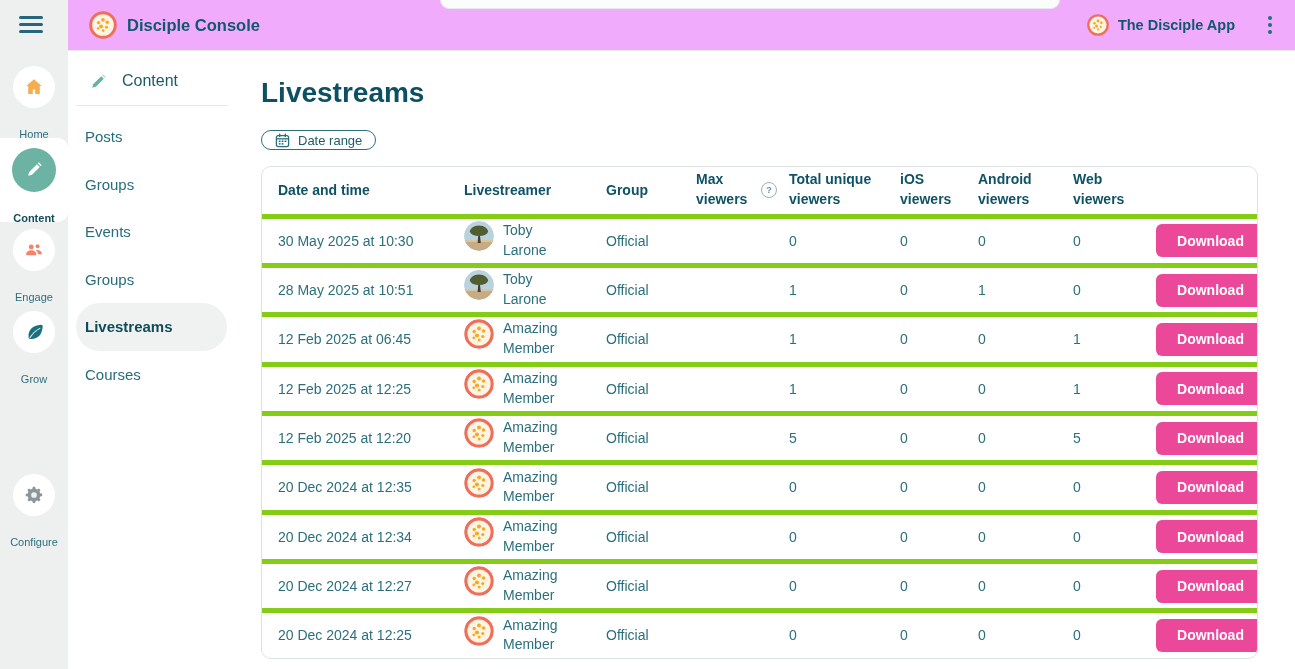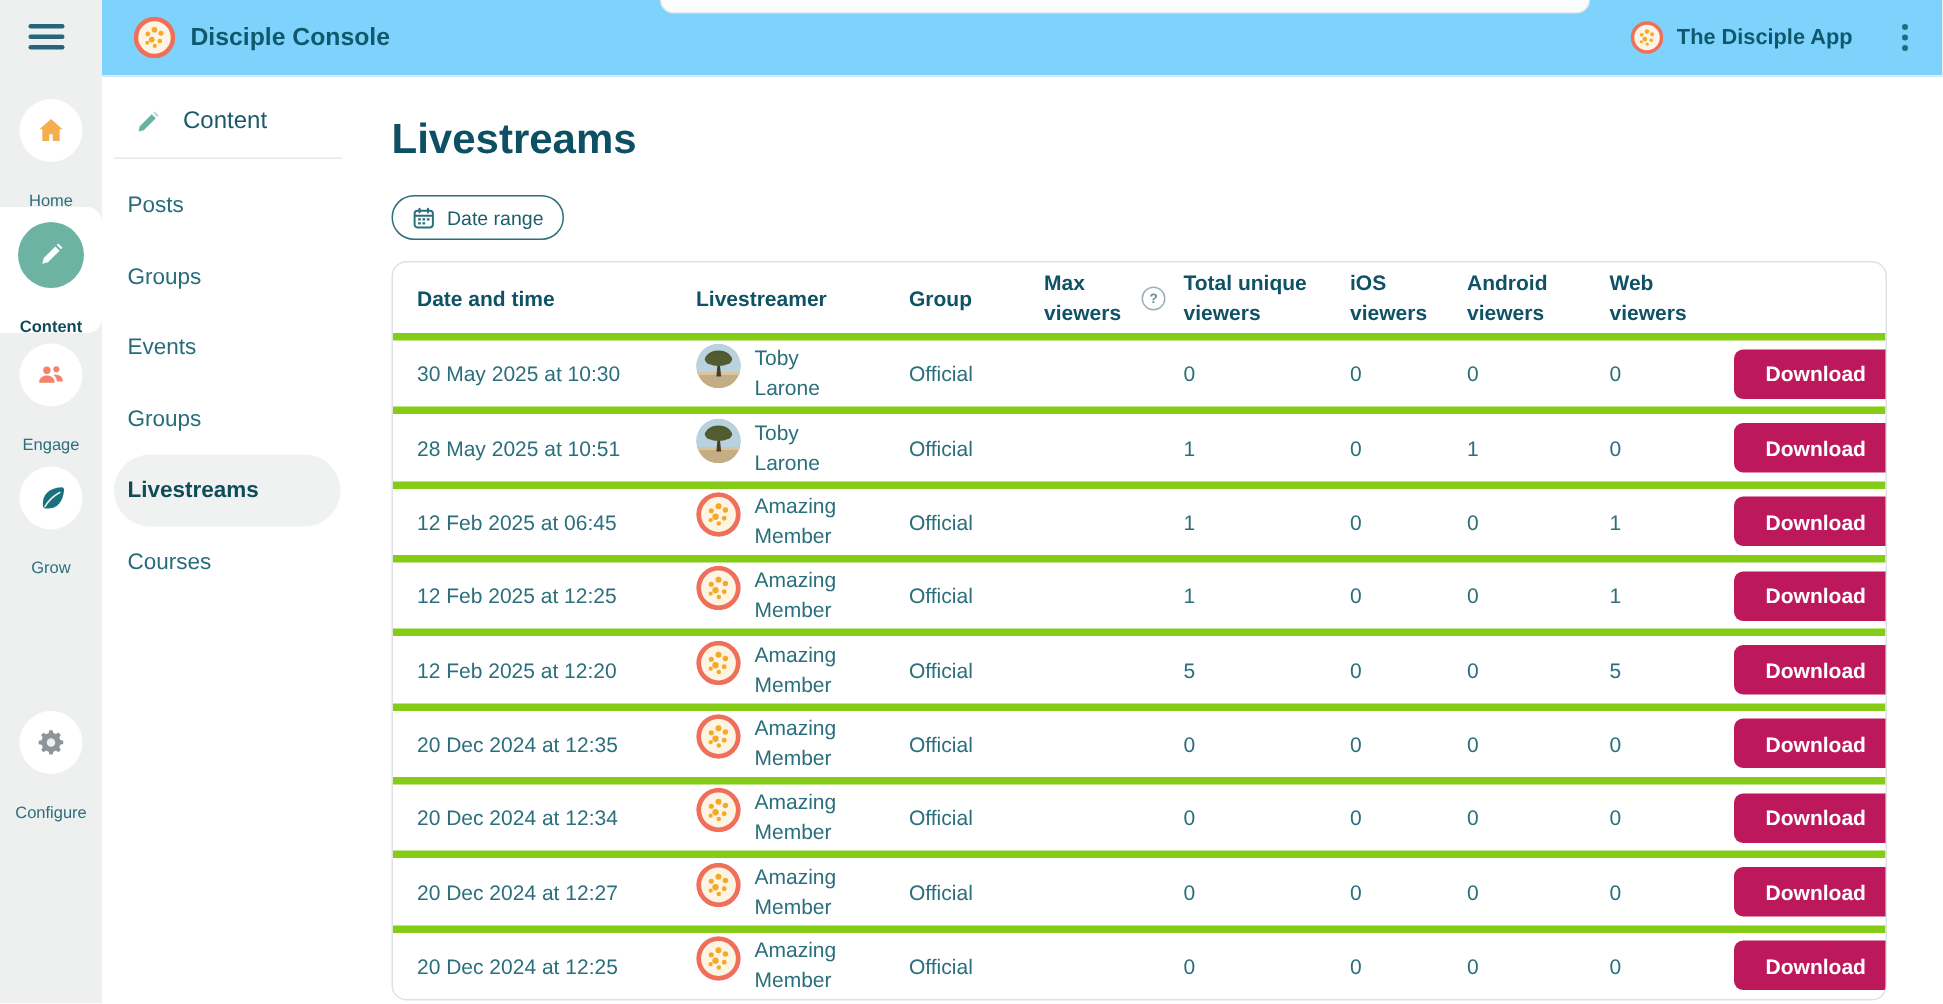--- a/index.html
+++ b/index.html
@@ -12,21 +12,21 @@
   .rail{position:absolute;left:0;top:0;width:68px;height:669px;background:#eef0f0;z-index:5;}
   .hamburger{position:absolute;left:19px;top:16px;width:24px;height:19px;cursor:pointer;}
   .hamburger span{display:block;width:24px;height:2.6px;background:#25667a;border-radius:2px;margin-bottom:4.6px;}
   .rail-item{position:absolute;left:0;width:68px;text-align:center;cursor:pointer;box-sizing:border-box;}
   .rail-circle{width:42px;height:42px;border-radius:50%;background:#fff;margin:0 auto;display:flex;align-items:center;justify-content:center;}
   .rail-label{margin-top:20px;font-size:11px;color:#2b6f7c;}
   .rail-item.active{background:#fff;border-radius:0 10px 10px 0;padding-top:10px;height:84px;}
   .rail-item.active .rail-circle{width:44px;height:44px;background:#6cb3a4;}
   .rail-item.active .rail-label{font-weight:bold;color:#0f4c59;}
   
-  .topbar{position:absolute;left:68px;right:0;top:0;height:50px;background:#7dd3fc;border-bottom:1px solid #e7e9ea;z-index:4;}
+  .topbar{position:absolute;left:68px;right:0;top:0;height:50px;background:#f0abfc;border-bottom:1px solid #e7e9ea;z-index:4;}
   .brand{position:absolute;left:21px;top:0;height:50px;display:flex;align-items:center;gap:10px;}
   .brand-title{font-size:16.5px;font-weight:bold;color:#10586c;}
   .top-right{position:absolute;right:14px;top:0;height:50px;display:flex;align-items:center;gap:9px;}
   .app-name{font-size:14.5px;font-weight:bold;color:#10586c;cursor:pointer;}
   .kebab{width:22px;height:22px;display:flex;flex-direction:column;align-items:center;justify-content:center;gap:2.6px;cursor:pointer;margin-left:15px;}
   .kebab i{width:4px;height:4px;border-radius:50%;background:#1c6f7c;}
   .top-card-edge{position:absolute;left:372px;top:-9px;width:618px;height:16px;background:#fbfcfc;border:1px solid #e7e9ea;border-radius:10px;z-index:6;}
   
   .sidebar{position:absolute;left:68px;top:50px;width:168px;bottom:0;background:#fff;z-index:3;}
   .sb-head{display:flex;align-items:center;gap:13px;padding:21px 0 0 21px;}
@@ -34,33 +34,33 @@
   .sb-divider{margin:14px 0 0 8px;width:152px;border-top:1px solid #e5e7e8;}
   .sb-list{margin-top:7px;}
   .sb-item{margin-left:8px;width:151px;height:47.5px;display:flex;align-items:center;padding-left:9px;box-sizing:border-box;font-size:15px;color:#266d7a;cursor:pointer;border-radius:24px;}
   .sb-item.active{background:#f0f2f2;font-weight:bold;color:#0f4c59;}
   
   .main{position:absolute;left:261px;top:50px;width:997px;z-index:2;}
   .page-title{margin:27px 0 0 0;font-size:28px;font-weight:bold;color:#0d4f63;}
   .tabs{margin-top:24px;display:flex;}
   .tab{padding:9px 28px 14px;font-size:15px;color:#25707e;position:relative;cursor:pointer;}
   .tab.active::after{content:"";position:absolute;left:0;right:0;bottom:0;height:3px;background:#5aa7b0;border-radius:2px;}
-  .date-range{margin-top:21px;height:30px;border:1px solid #2b6f7c;border-radius:15px;display:inline-flex;align-items:center;gap:8px;padding:0 13px;font-size:13px;color:#1d5d6b;background:#fff;cursor:pointer;font-family:inherit;}
+  .date-range{margin-top:21px;height:20px;border:1px solid #2b6f7c;border-radius:15px;display:inline-flex;align-items:center;gap:8px;padding:0 13px;font-size:13px;color:#1d5d6b;background:#fff;cursor:pointer;font-family:inherit;}
   
   .card{margin-top:14px;border:1px solid #dfe2e3;border-radius:10px;background:#fff;overflow:hidden;}
   .t-head,.t-row{display:grid;grid-template-columns:186px 142px 90px 93px 111px 78px 95px 83px 1fr;align-items:center;padding:0 12px 0 16px;}
   .t-head{height:47px;font-size:14px;font-weight:bold;color:#0f5266;}
   .t-head .hw{display:inline-block;max-width:88px;line-height:1.4;}
   .hcell-max{display:flex;align-items:center;gap:9px;}
   .help-icon{width:14px;height:14px;border:1px solid #9ab0b6;border-radius:50%;font-size:9px;font-weight:bold;color:#6b8d95;display:flex;align-items:center;justify-content:center;cursor:pointer;flex:0 0 14px;}
   .t-row{height:44.35px;font-size:14px;color:#2b6f7c;border-top:5px solid #84cc16;}
   .cell-name{display:flex;align-items:flex-start;gap:9px;}
   .avatar{width:30px;height:30px;border-radius:50%;overflow:hidden;flex:0 0 30px;}
   .name{width:68px;line-height:1.42;}
-  .dl-btn{background:#be185d;color:#fff;font-weight:bold;font-size:14px;border:none;border-radius:6px;width:109px;height:33px;cursor:pointer;font-family:inherit;}
+  .dl-btn{background:#ec4899;color:#fff;font-weight:bold;font-size:14px;border:none;border-radius:6px;width:109px;height:33px;cursor:pointer;font-family:inherit;}
 </style>
 </head>
 <body>
 
 <nav class="rail">
   <div class="hamburger">
       <span></span>
       <span></span>
       <span></span>
     </div>

